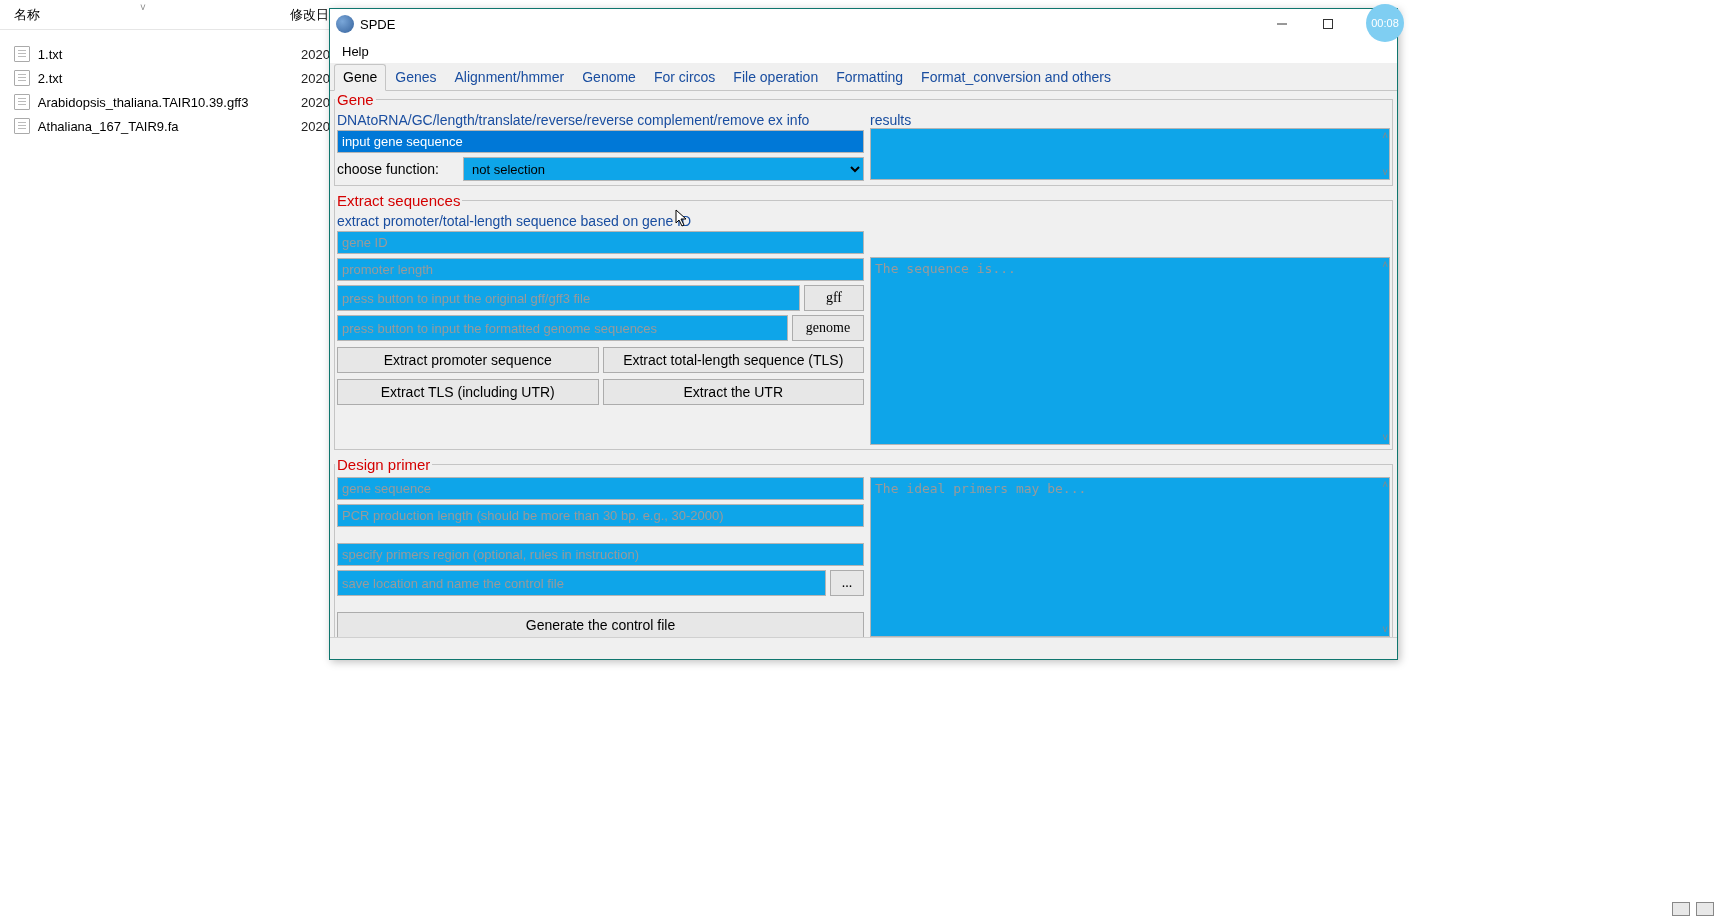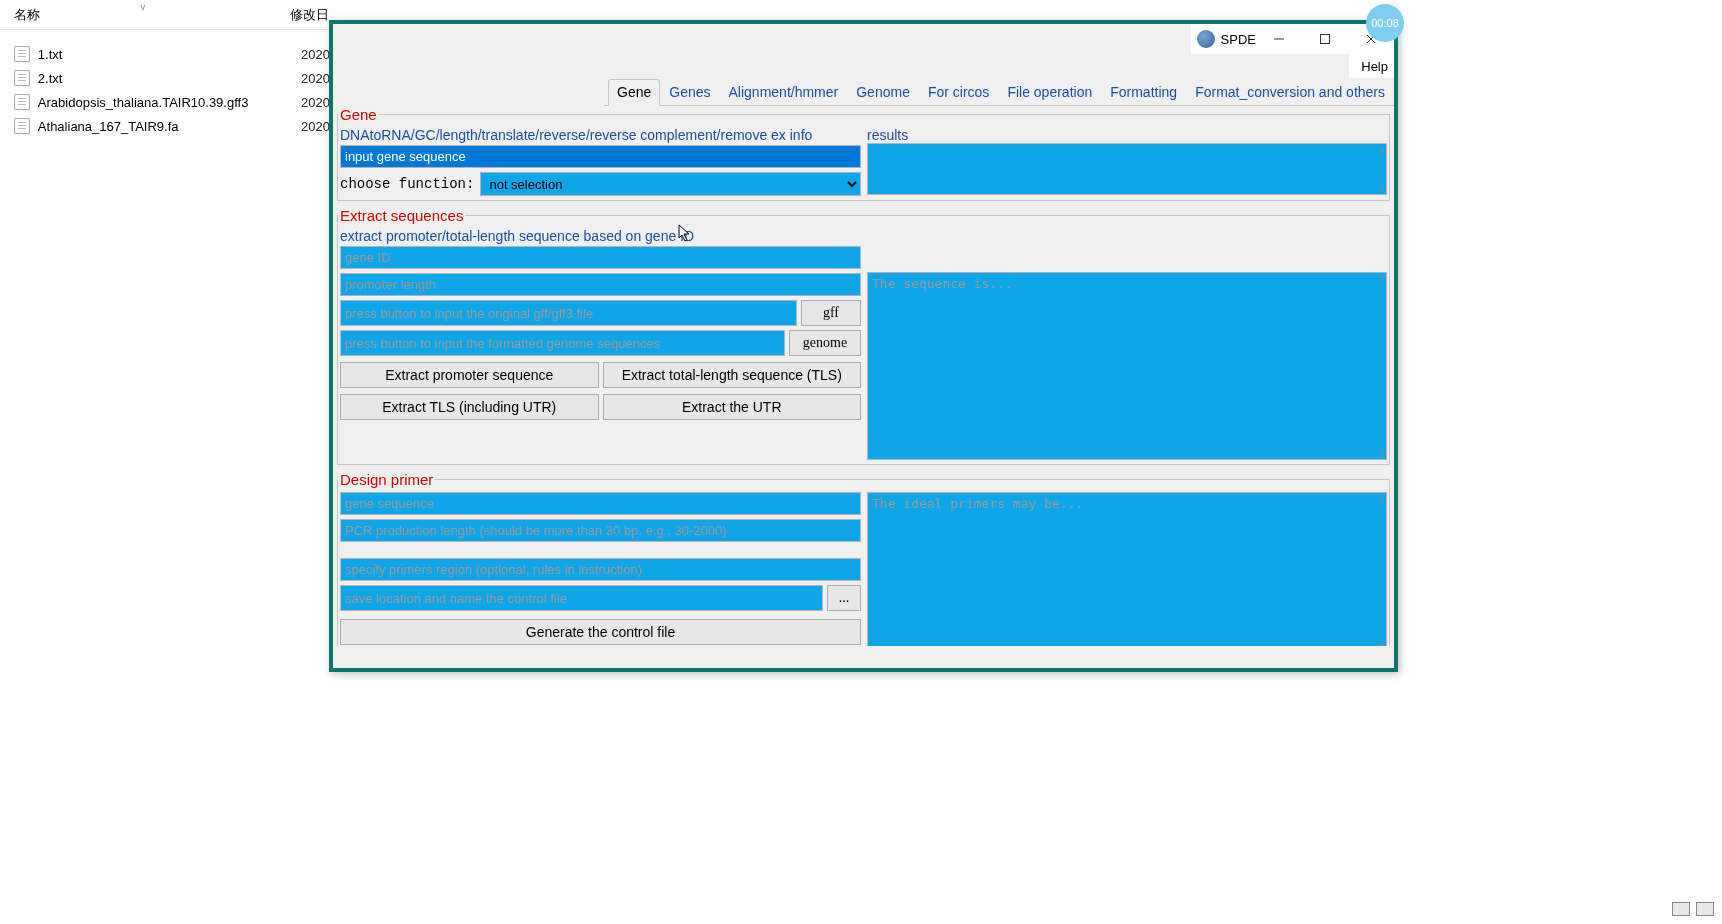--- a/index.html
+++ b/index.html
@@ -65,29 +65,28 @@
     height:1px; background:#bbb;
     box-shadow: 0 3px 0 #bbb, 0 6px 0 #bbb;
   }
   .file-row .file-name { width: 266px; }
   .file-row .file-date { color:#222; }
 
   
   .spde-window {
     position: absolute;
     left: 329px;
-    top: 20px;
+    top: 8px;
     width: 1069px;
     height: 652px;
     background: #f0f0f0;
-    border: 4px solid #0f766e;
+    border: 1px solid #0f766e;
     box-shadow: 2px 2px 8px rgba(0,0,0,0.25);
     display: flex;
     flex-direction: column;
-    align-items: flex-end;
   }
   .titlebar {
     height: 30px;
     background: #fff;
     display: flex;
     align-items: center;
     padding-left: 6px;
   }
   .titlebar .app-icon {
     width: 18px; height: 18px;
@@ -186,42 +185,42 @@
     padding: 3px 4px;
     outline: none;
   }
   .text-input::placeholder, textarea::placeholder { color:#9a9a9a; }
   textarea { resize: none; }
   .selected-placeholder {
     background: #0078d7;
     color: #ffffff;
   }
   .row { display:flex; align-items:center; gap:6px; margin-top:4px; }
-  .row .lbl { font-size:14px; min-width:120px;font-family:Liberation Mono, monospace; }
+  .row .lbl { font-size:14px; min-width:120px; }
   .select-wrap { flex:1; position:relative; }
   .select-input { height:24px; }
 
   .btn {
     background: #e7e7e7;
     border: 1px solid #acacac;
     font-size: 14px;
     padding: 4px 6px;
     text-align: center;
     cursor: default;
   }
   .btn.small { padding: 4px 8px; font-family: Liberation Serif, serif; }
   .btn-row { display:flex; gap:4px; margin-top:6px; }
   .btn-row .btn { flex:1; }
   .btn-row.two .btn { flex:1; }
 
   .input-with-btn { display:flex; gap:4px; margin-top:4px; }
   .input-with-btn .text-input { flex:1; }
   .input-with-btn .btn { width:60px; }
 
-  .full-btn { width:100%; margin-top:8px; }
+  .full-btn { width:100%; margin-top:16px; }
 
   .statusbar {
     height: 22px;
     background: #f0f0f0;
     border-top: 1px solid #d0d0d0;
   }
 
   
   .timer-bubble {
     position: absolute;

